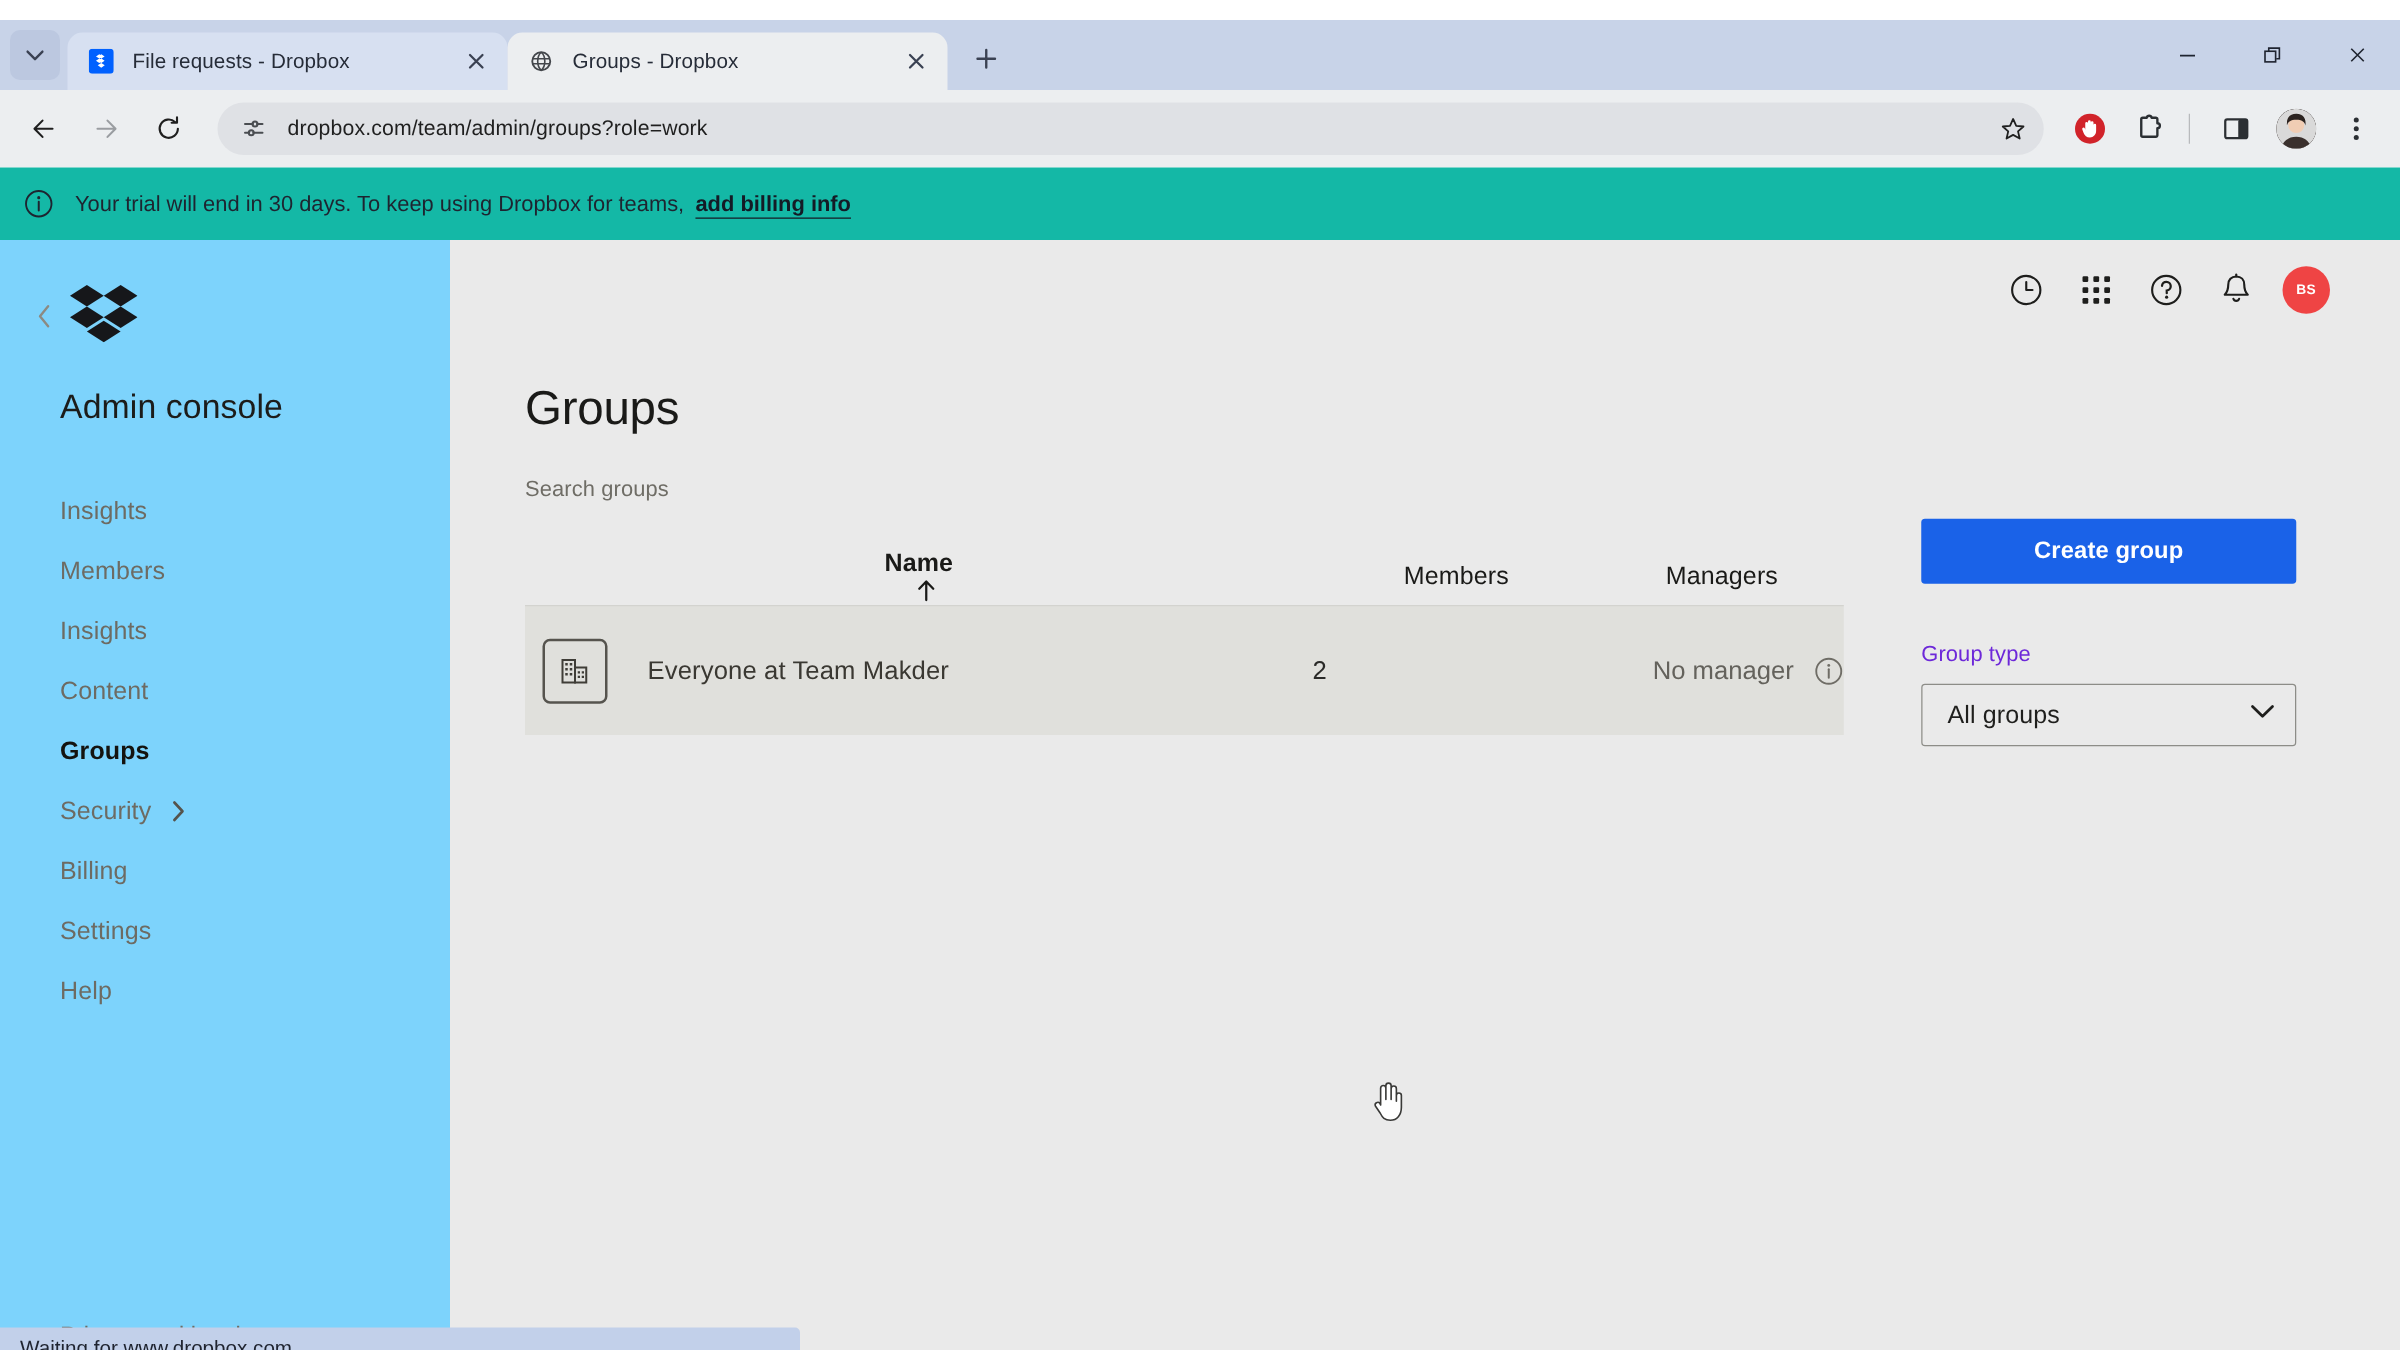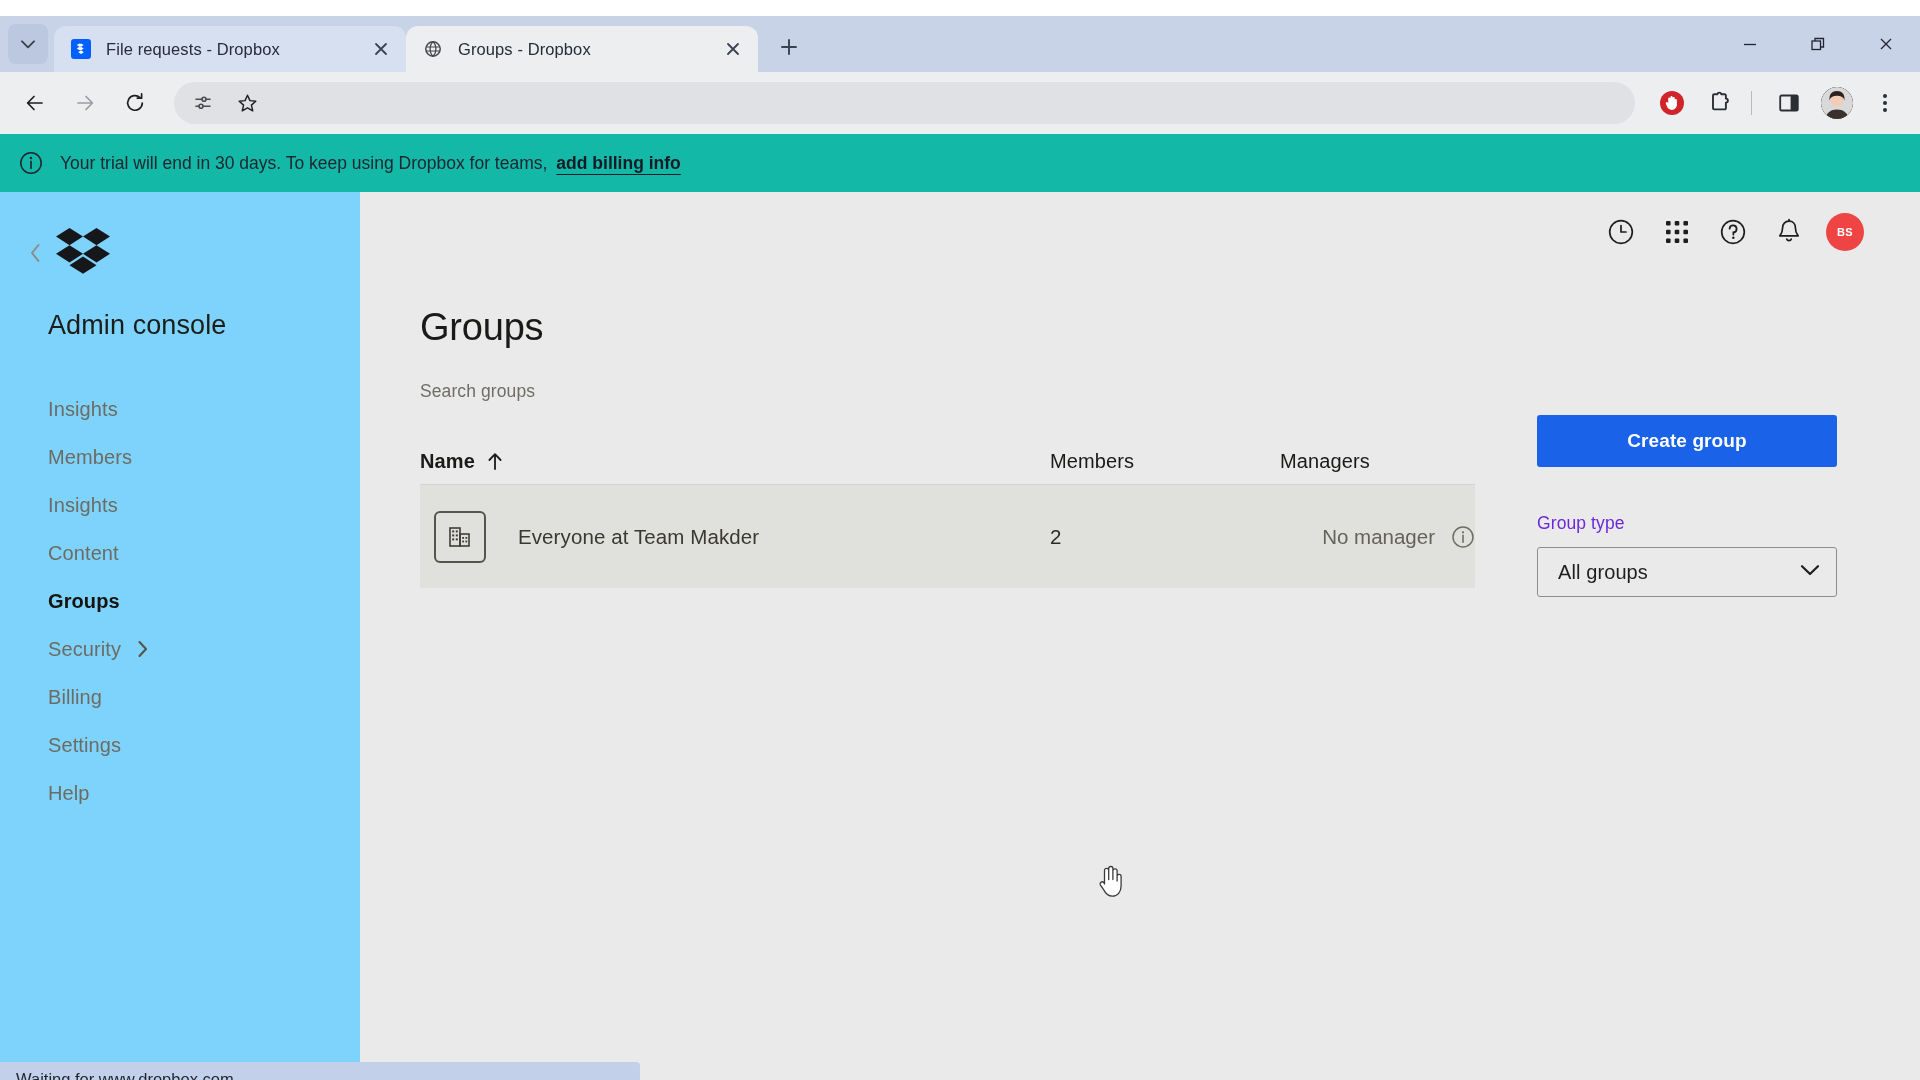--- a/index.html
+++ b/index.html
@@ -172,21 +172,21 @@
     border: none; outline: none; background: transparent;
     font-size: 20.5px; color: #2a2a28;
     font-family: "Liberation Sans", sans-serif;
     width: 100%;
   }
   .search-box input::placeholder { color: #797771; }
 
   
   .table { margin-top: 36px; }
   .thead { display: flex; align-items: center; height: 46px; padding: 0 0 0 0; }
-  .th { font-size: 20px; color: #1a1a18; letter-spacing: .1px; display: flex; align-items: center;}
+  .th { font-size: 20px; color: #1a1a18; letter-spacing: .1px; display: flex; align-items: center; flex-direction: column;}
   .th-name { width: 630px; flex: 0 0 630px; font-weight: bold; }
   .th-members { width: 230px; flex: 0 0 230px; }
   .th-managers { flex: 1; }
   .sort-ico { margin-left: 12px; display: flex; align-items: center; }
 
   .trow {
     display: flex; align-items: center;
     height: 104px;
     background: #e0e0dc;
     border-top: 1px solid #d3d3cf;
@@ -330,20 +330,21 @@
     </div>
 
     <div class="omnibox">
       <span class="omni-icon">
         <svg width="20" height="20" viewBox="0 0 20 20">
           <path d="M3 6.2 H9.4 M12.6 6.2 H17 M3 13.2 H6.4 M9.6 13.2 H17" stroke="#4a4d51" stroke-width="1.6" stroke-linecap="round"></path>
           <circle cx="11" cy="6.2" r="2" fill="none" stroke="#4a4d51" stroke-width="1.6"></circle>
           <circle cx="8" cy="13.2" r="2" fill="none" stroke="#4a4d51" stroke-width="1.6"></circle>
         </svg>
       </span>
+      <span class="omni-url">dropbox.com/team/admin/groups?role=work</span>
       <span class="omni-star">
         <svg width="21" height="21" viewBox="0 0 22 22">
           <path d="M11 2.3 L13.6 8 L19.7 8.6 L15.1 12.7 L16.5 18.7 L11 15.6 L5.5 18.7 L6.9 12.7 L2.3 8.6 L8.4 8 Z" fill="none" stroke="#1f1f1f" stroke-width="1.5" stroke-linejoin="round"></path>
         </svg>
       </span>
     </div>
 
     <div class="tb-icon">
       <svg width="28" height="28" viewBox="0 0 28 28">
         <circle cx="14" cy="14" r="12" fill="#d1232a"></circle>

